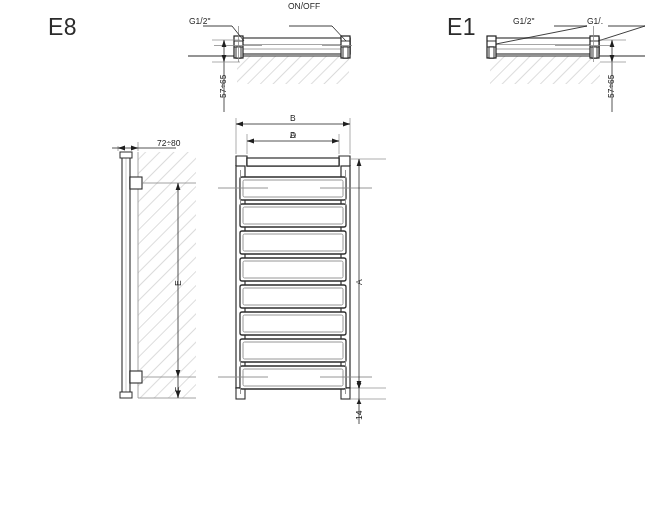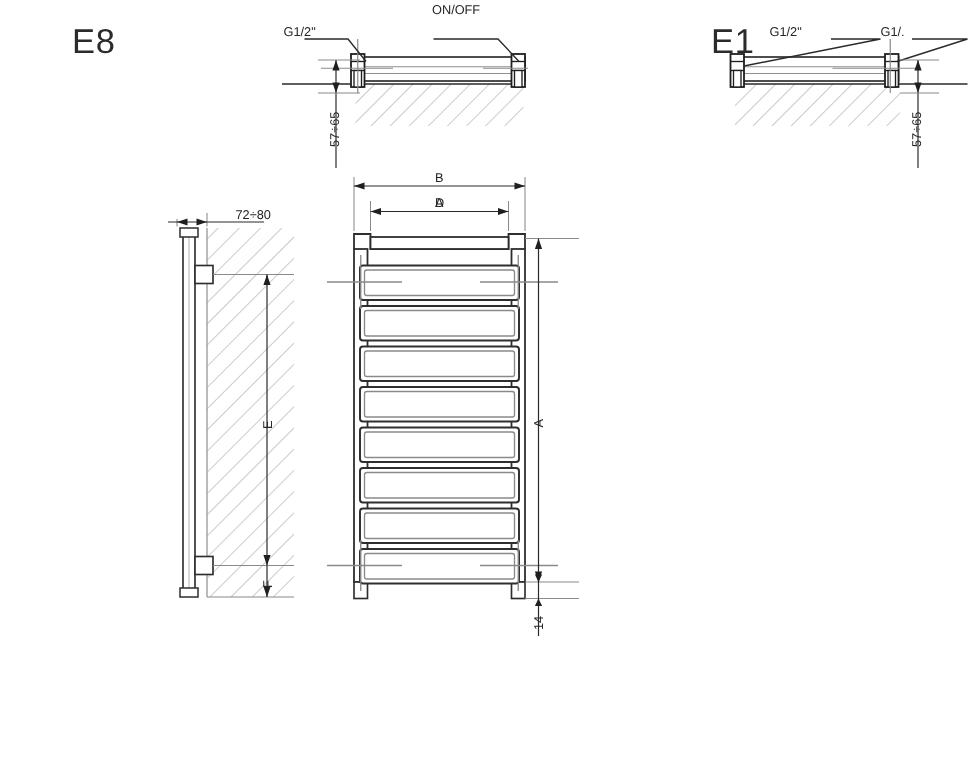--- a/index.html
+++ b/index.html
@@ -49,21 +49,21 @@
     pointer-events: none;
   }
 </style>
 </head>
 <body>
 
 <div id="sheet">
 
   <div class="variant" style="left:48px; top:14px;">E8</div>
 
-  <div class="variant" style="left:474px; top:14px;">E1</div>
+  <div class="variant" style="left:447px; top:14px;">E1</div>
 
   <div>
     <svg class="svgl" width="650" height="520">
 
       <defs>
         <pattern id="hatchA" width="9" height="9" patternTransform="rotate(45)" patternUnits="userSpaceOnUse">
           <line x1="0" y1="0" x2="0" y2="9" stroke="#b2b2b2" stroke-width="0.9"></line>
         </pattern>
         <pattern id="hatchB" width="9" height="9" patternTransform="rotate(45)" patternUnits="userSpaceOnUse">
           <line x1="0" y1="0" x2="0" y2="9" stroke="#b2b2b2" stroke-width="0.9"></line>

